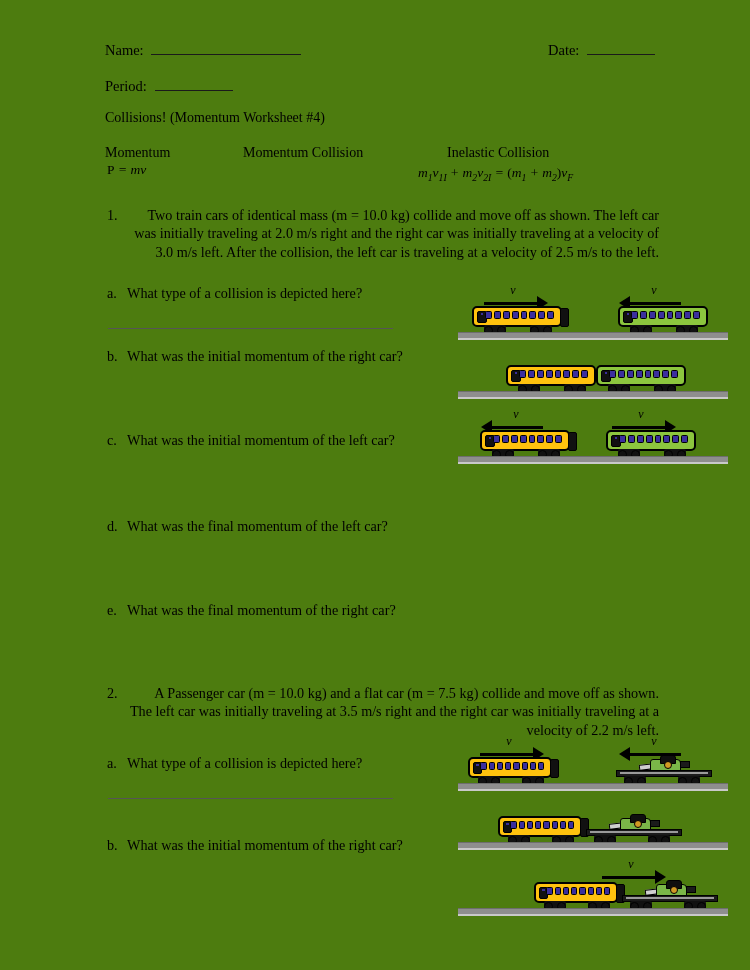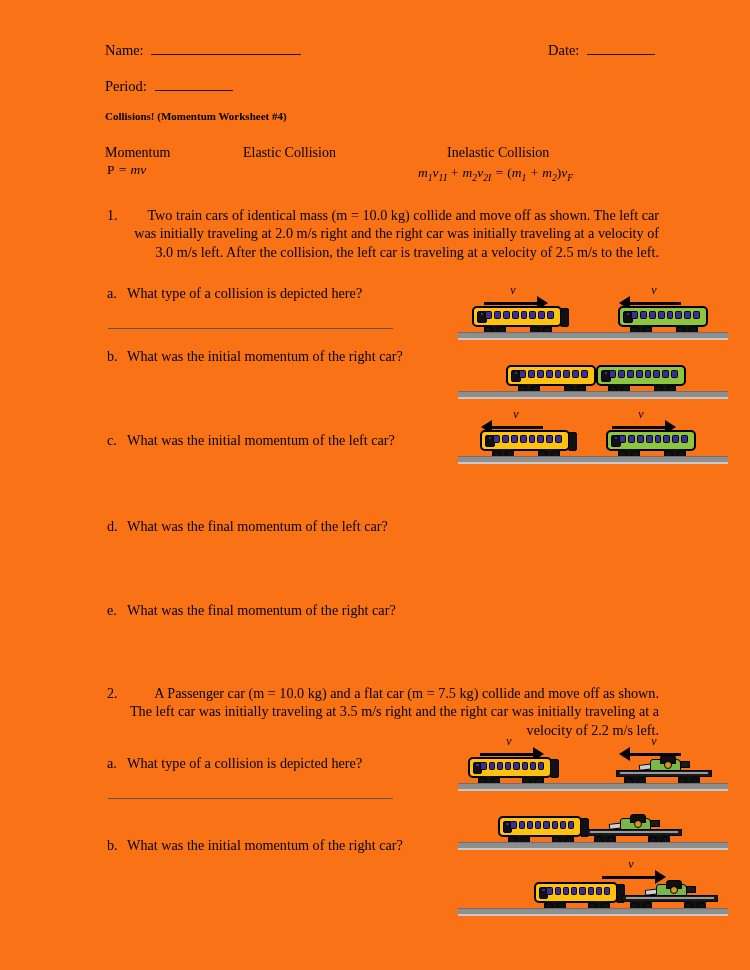--- a/index.html
+++ b/index.html
@@ -11,42 +11,42 @@
     width: 750px;
     height: 970px;
     position: relative;
     font-family: "Liberation Serif", "DejaVu Serif", serif;
     color: #000000;
     overflow: hidden;
   }
   .page {
     position: absolute;
     inset: 0;
-    background: #f97316;
+    background: #4d7c0f;
   }
 
   
   .hdr-row {
     position: absolute;
     font-size: 14.5px;
   }
   #name-row  { left: 105px; top: 42px; }
   #date-row  { left: 548px; top: 42px; }
   #period-row{ left: 105px; top: 78px; }
   .blank {
     display: inline-block;
     border-bottom: 1.2px solid #1a1a1a;
     vertical-align: baseline;
     margin-left: 4px;
   }
   #title {
     position: absolute;
     left: 105px; top: 110px;
-    font-size: 11px;
-    font-weight: bold;
+    font-size: 14px;
+    font-weight: normal;
   }
 
   
   .fml-head {
     position: absolute;
     font-size: 14px;
   }
   .fml-body {
     position: absolute;
     font-size: 13.5px;
@@ -344,21 +344,21 @@
     <span class="blank" style="width:78px;"></span>
   </div>
 
   <div id="title">Collisions! (Momentum Worksheet #4)</div>
 
   <div class="fml-head" id="fh-mom">Momentum</div>
   <div class="fml-body" id="fb-mom">
     <span class="up">P</span> = <span>mv</span>
   </div>
 
-  <div class="fml-head" id="fh-ela">Elastic Collision</div>
+  <div class="fml-head" id="fh-ela">Momentum Collision</div>
 
   <div class="fml-head" id="fh-ine">Inelastic Collision</div>
   <div class="fml-body" id="fb-ine">
     m<sub>1</sub>v<sub>1I</sub> + m<sub>2</sub>v<sub>2I</sub> = <span class="up">(</span>m<sub>1</sub> + m<sub>2</sub><span class="up">)</span>v<sub>F</sub>
   </div>
 
   <div class="qnum" id="q1">
     <span class="marker">1.</span>
     <span class="qtext">Two train cars of identical mass (m = 10.0 kg) collide and move off as shown.  The left car was initially traveling at 2.0 m/s right and the right car was initially traveling at a velocity of 3.0 m/s left.  After the collision, the left car is traveling at a velocity of 2.5 m/s to the left.</span>
   </div>

